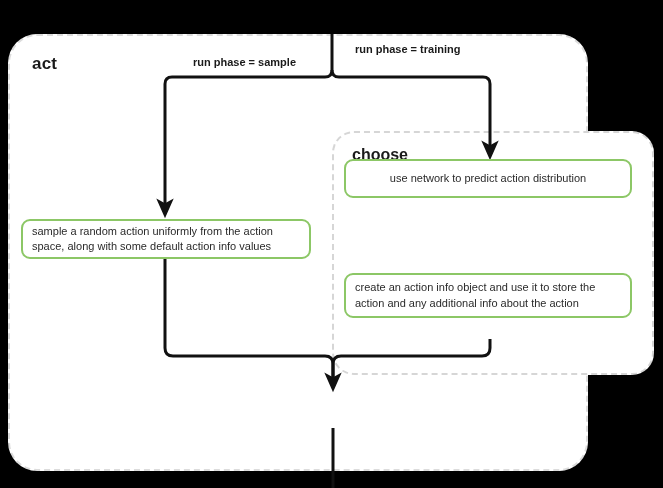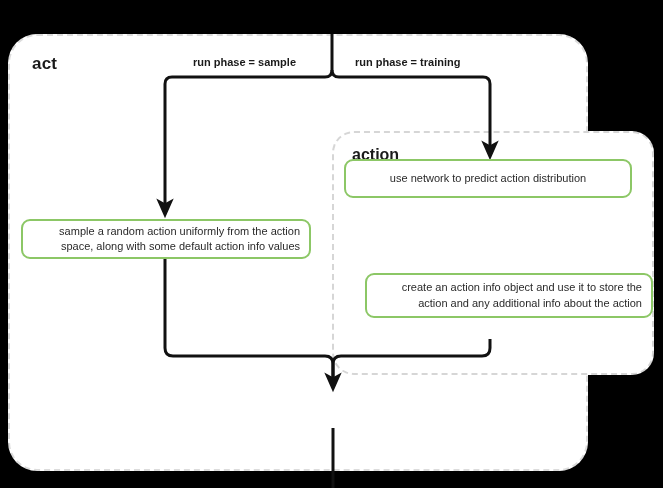--- a/index.html
+++ b/index.html
@@ -71,43 +71,43 @@
   
   .gbox {
     position: absolute;
     background: #ffffff;
     border: 2px solid #8cc766;
     border-radius: 9px;
     box-sizing: border-box;
     display: flex;
     align-items: center;
     justify-content: center;
-    text-align: right;
+    text-align: left;
     color: #2a2a2a;
     font-size: 11px;
     line-height: 1.38;
     padding: 3px 9px;
   }
 
   .box-sample   { left: 21px;  top: 219px; width: 290px; height: 40px; }
   .box-predict  { left: 344px; top: 159px; width: 288px; height: 39px; }
   .box-explore  { left: 344px; top: 216px; width: 288px; height: 44px; }
-  .box-create   { left: 344px; top: 273px; width: 288px; height: 45px; margin-left: 21px; }
+  .box-create   { left: 344px; top: 273px; width: 288px; height: 45px; }
   .box-filter   { left: 188px; top: 391px; width: 290px; height: 37px; }
 
   
   .edge-label {
     position: absolute;
     font-size: 11px;
     font-weight: bold;
     color: #1a1a1a;
     white-space: nowrap;
   }
   .label-heatup   { left: 193px; top: 56px; }
-  .label-training { left: 355px; top: 56px; }
+  .label-training { left: 355px; top: 43px; }
 
   
   #connectors {
     position: absolute;
     left: 0;
     top: 0;
     width: 663px;
     height: 488px;
     pointer-events: none;
   }
@@ -115,20 +115,21 @@
 </head>
 <body>
 
 <div id="canvas">
 
   <div class="act-container">
     <div class="act-title">act</div>
 
     <div class="choose-container">
       <div class="choose-title">
+        <div>choose</div>
         <div>action</div>
       </div>
     </div>
   </div>
 
   <svg id="connectors" viewBox="0 0 663 488" xmlns="http://www.w3.org/2000/svg">
     <defs>
       <marker id="arrowhead" markerWidth="7" markerHeight="7" refX="3.2" refY="3.2" orient="auto" markerUnits="strokeWidth">
         <path d="M0,0.3 L6.6,3.2 L0,6.1 L1.6,3.2 Z" fill="#111111"></path>
       </marker>

